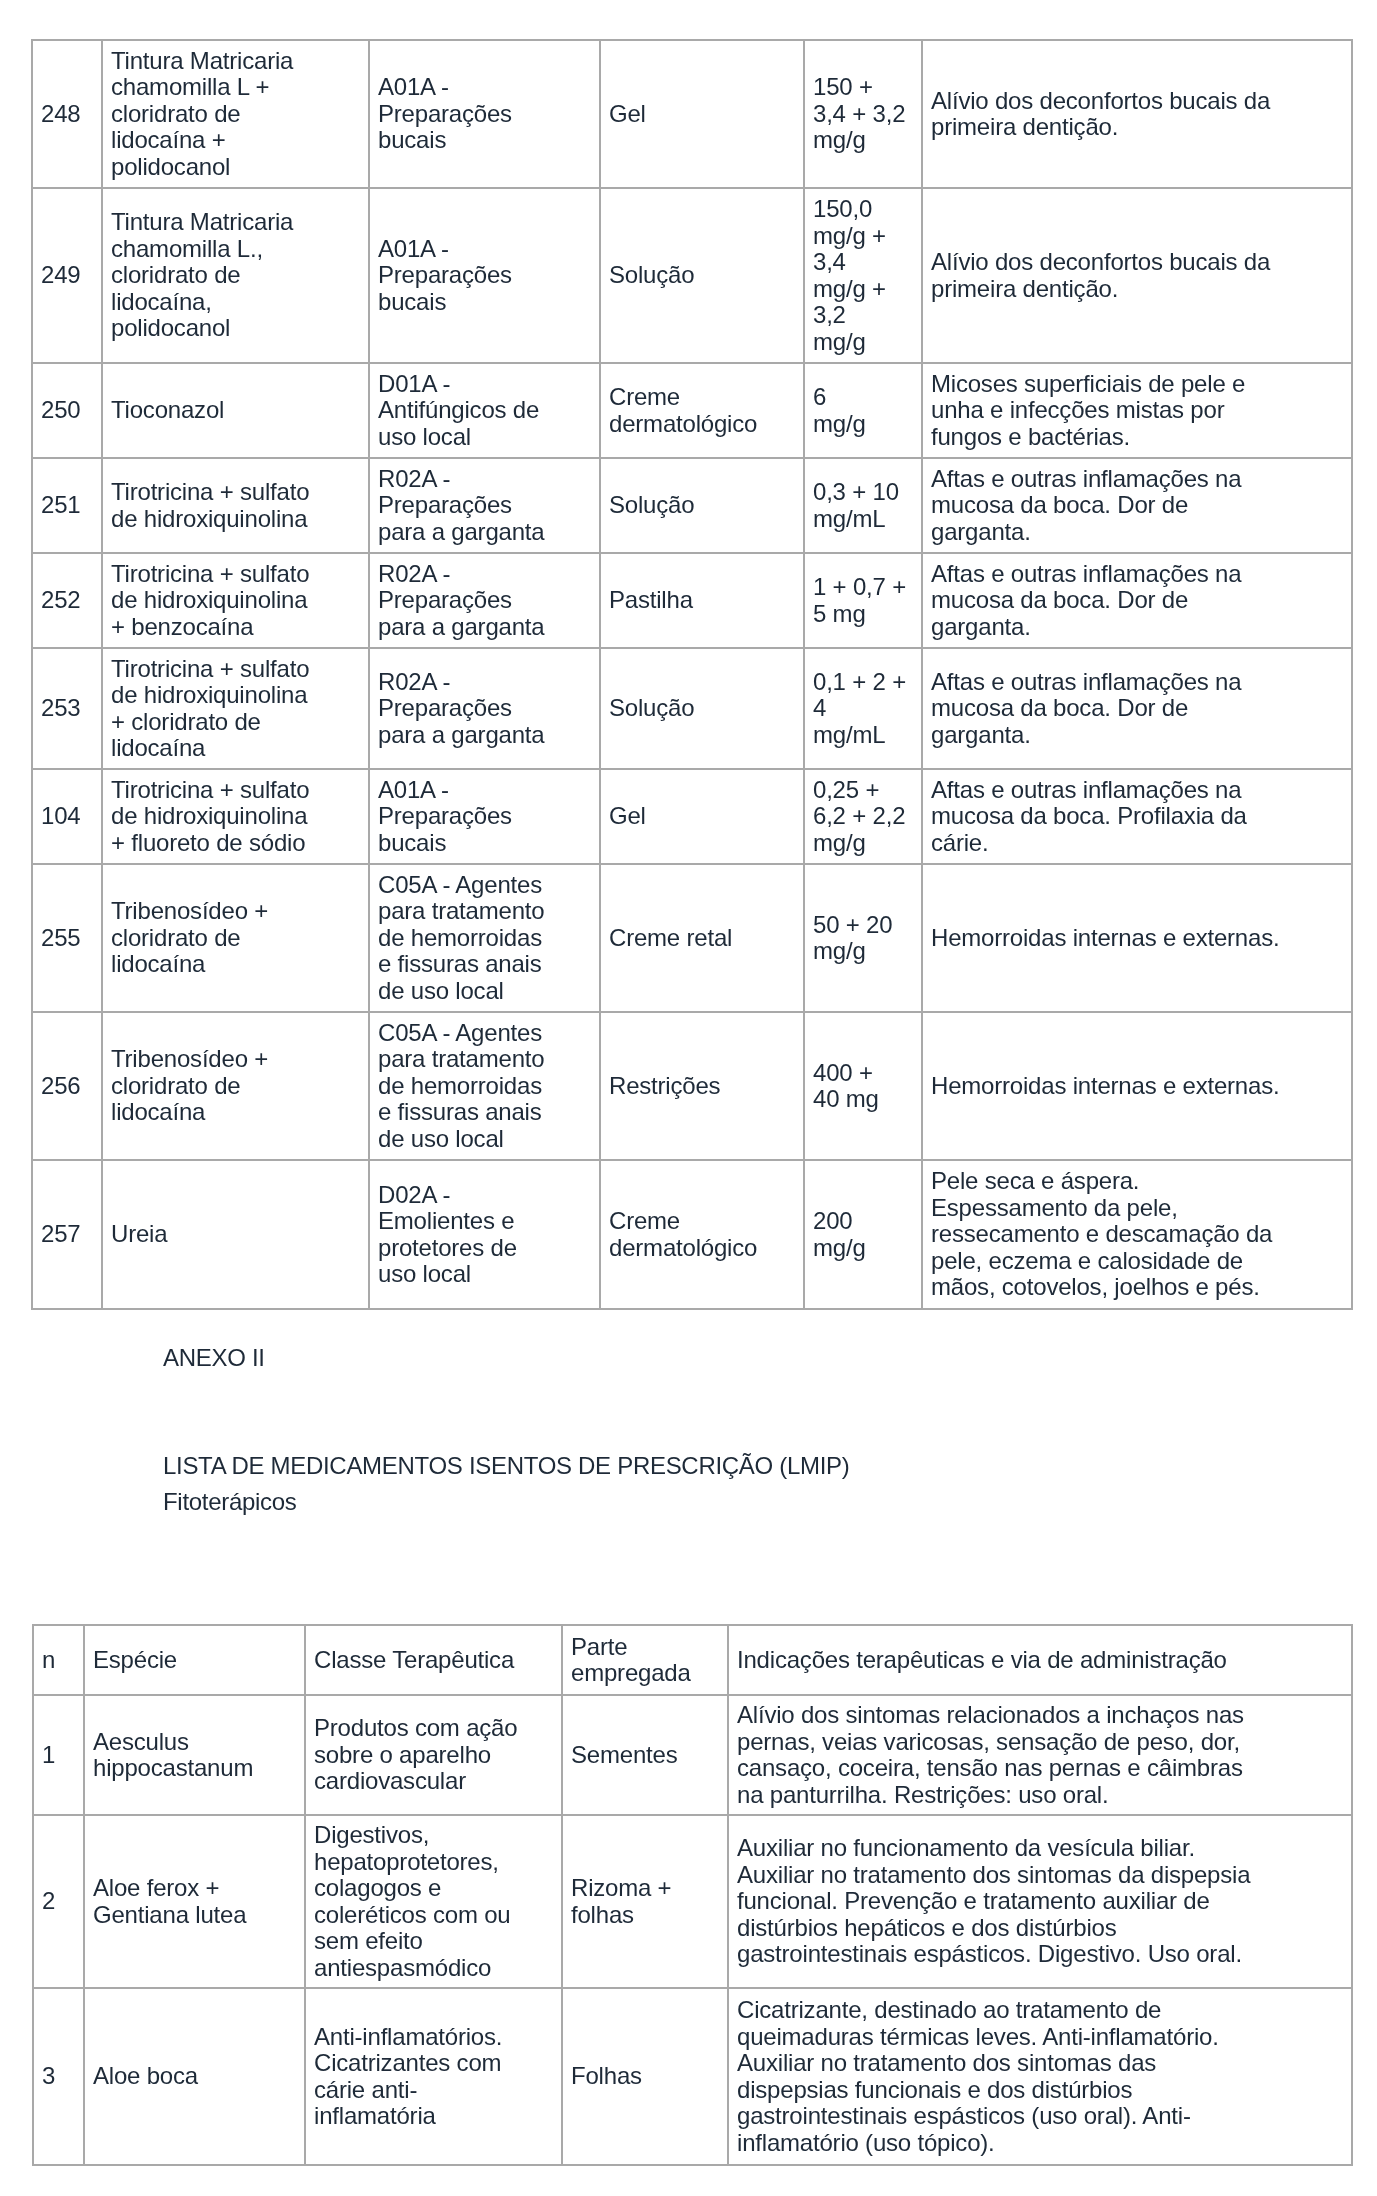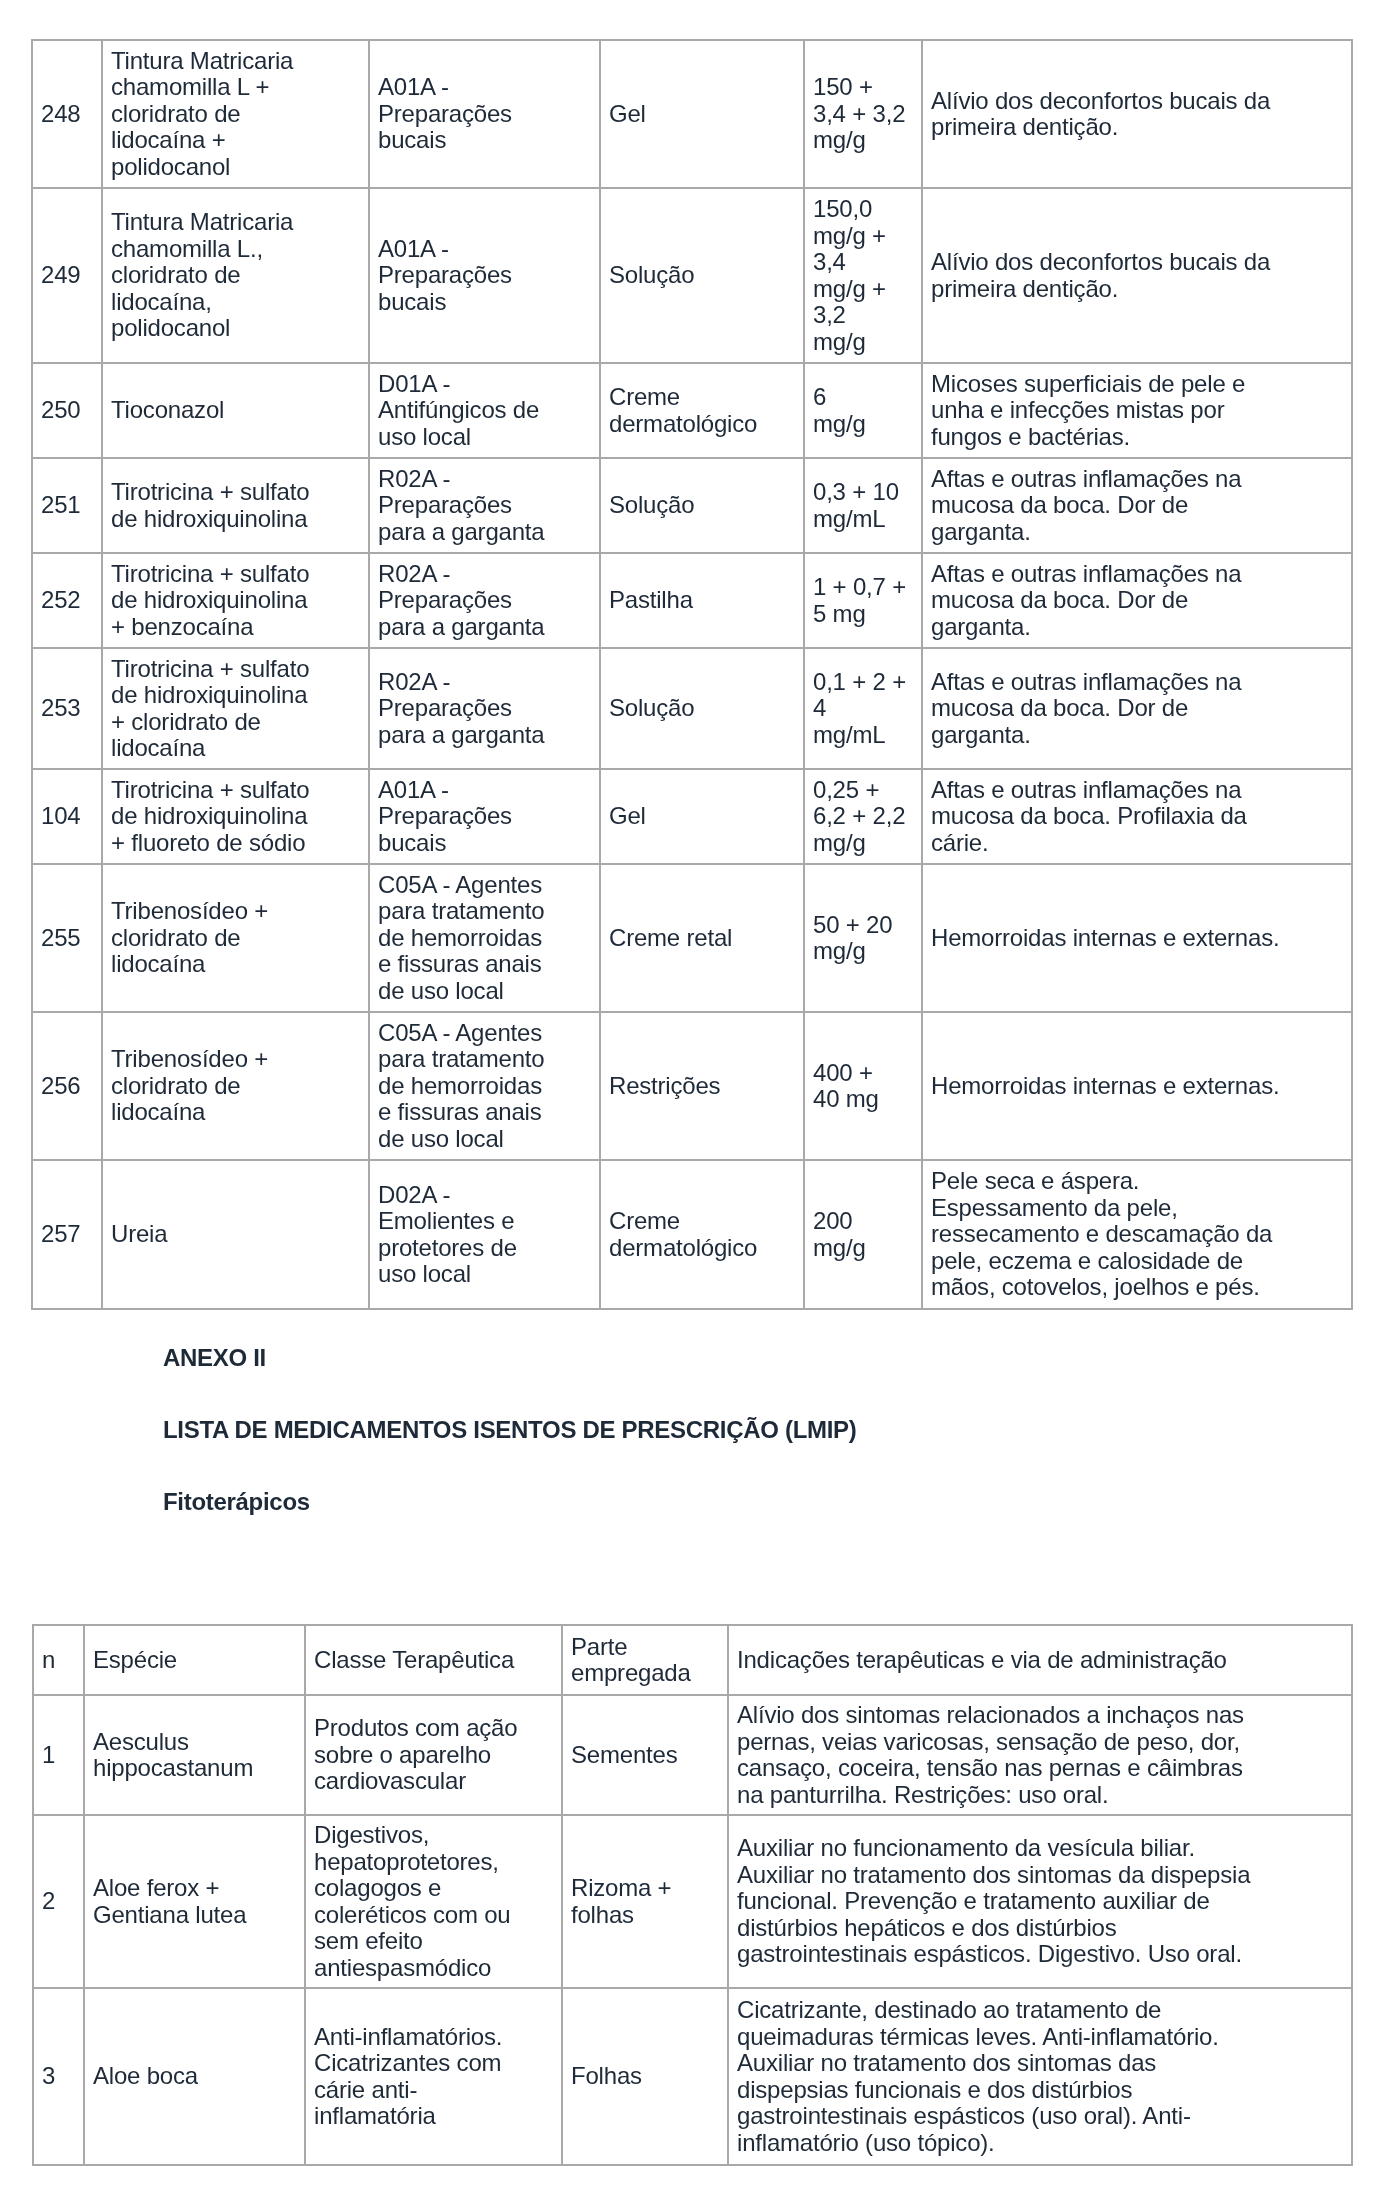--- a/index.html
+++ b/index.html
@@ -3,21 +3,21 @@
 <meta charset="utf-8">
 <style>
   html, body { margin: 0; padding: 0; background: #ffffff; }
   body { width: 1377px; height: 2196px; position: relative; overflow: hidden;
          font-family: "Liberation Sans", sans-serif; color: #1e2a38; }
   table { border-collapse: collapse; position: absolute; table-layout: fixed; }
   td { border: 2px solid #a9a9a9; vertical-align: middle; padding: 0 6px 0 8px;
        font-size: 24px; line-height: 26.5px; letter-spacing: -0.2px; word-wrap: break-word; }
   #t1 { left: 31px; top: 39px; width: 1320px; }
   #t2 { left: 32px; top: 1624px; width: 1319px; }
-  .heading { position: absolute; left: 163px; font-size: 24px; line-height: 28px; letter-spacing: -0.3px; font-weight: bold; }
+  .heading { position: absolute; left: 163px; font-size: 24px; line-height: 28px; letter-spacing: -0.3px; }
   .cell-text { white-space: pre-line; }
 </style>
 </head>
 <body>
 
 <table id="t1">
   <colgroup>
     <col style="width:70px">
       <col style="width:267px">
       <col style="width:231px">
@@ -183,21 +183,21 @@
         <td class="cell-text">Pele seca e áspera.
 Espessamento da pele,
 ressecamento e descamação da
 pele, eczema e calosidade de
 mãos, cotovelos, joelhos e pés.</td>
       </tr>
     </tbody>
 </table>
 
 <div class="heading" style="top:1344px">ANEXO II</div>
-<div class="heading" style="top:1416px">LISTA DE MEDICAMENTOS ISENTOS DE PRESCRIÇÃO (LMIP)</div>
+<div class="heading" style="top:1452px">LISTA DE MEDICAMENTOS ISENTOS DE PRESCRIÇÃO (LMIP)</div>
 <div class="heading" style="top:1488px">Fitoterápicos</div>
 
 <table id="t2">
   <colgroup>
     <col style="width:51px">
       <col style="width:221px">
       <col style="width:257px">
       <col style="width:166px">
       <col style="width:624px">
   </colgroup>

